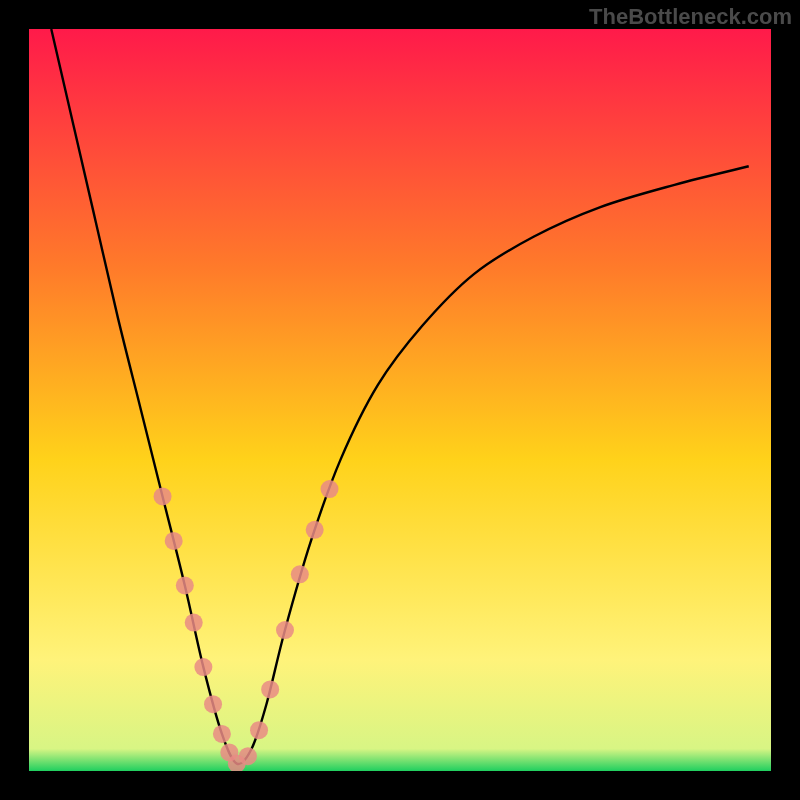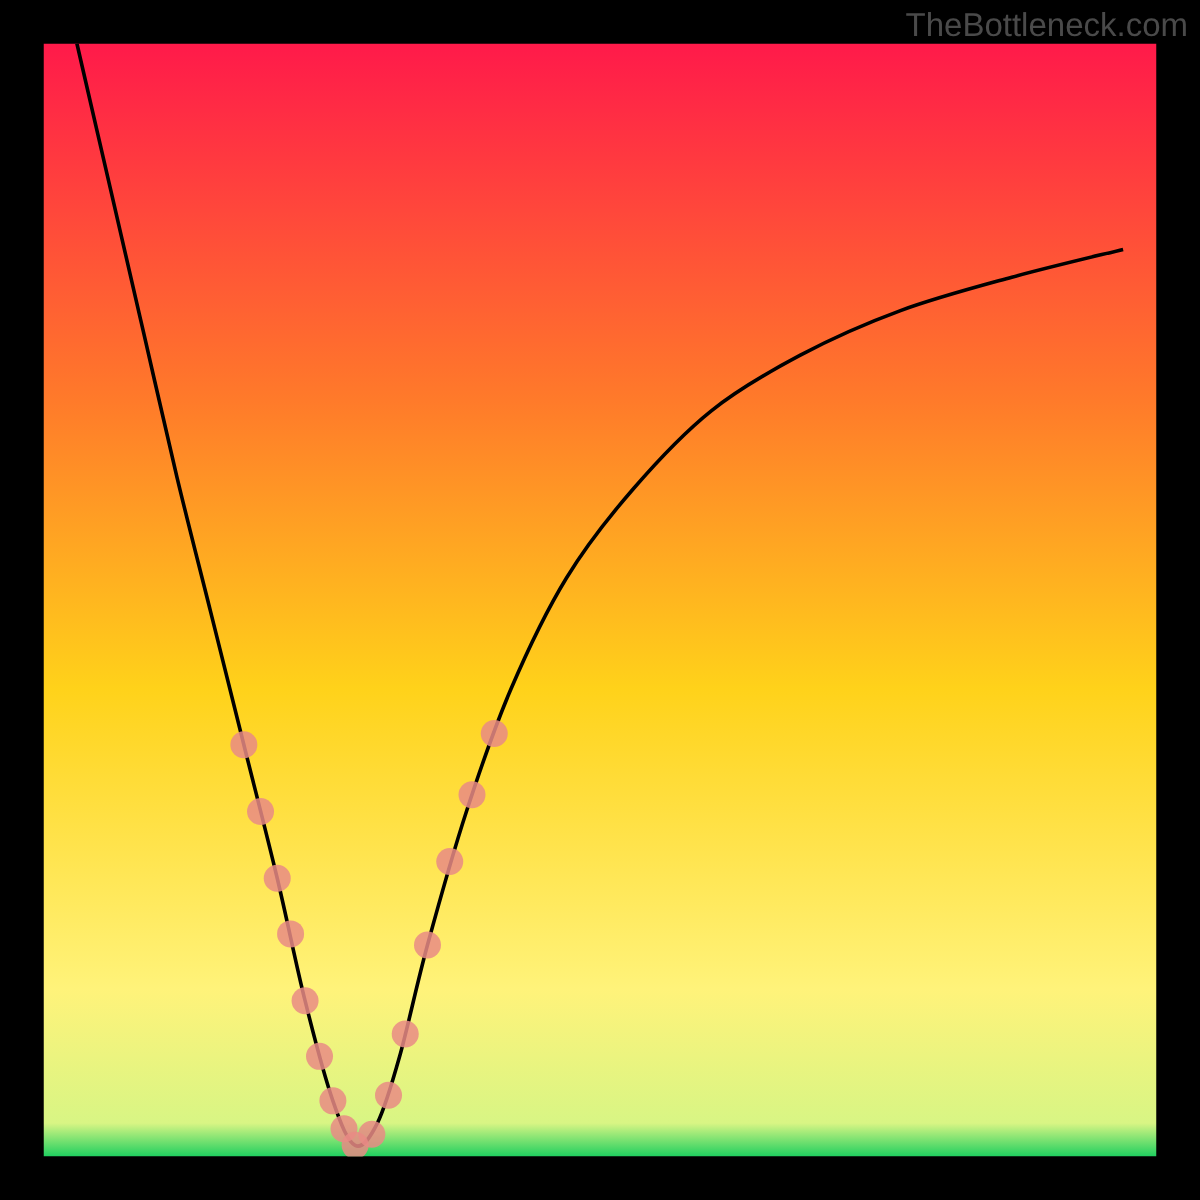--- a/index.html
+++ b/index.html
@@ -25,21 +25,21 @@
     top: 0;
     width: 742px;
     height: 742px;
   }
   .watermark {
     position: absolute;
     top: 4px;
     right: 8px;
     color: #4a4a4a;
     font-size: 22px;
-    font-weight: 400;
+    font-weight: 700;
     margin-left: 12px;
   }
   svg { display: block; }
 </style>
 </head>
 <body>
 
 <div class="watermark">TheBottleneck.com</div>
 
 <div class="frame">

